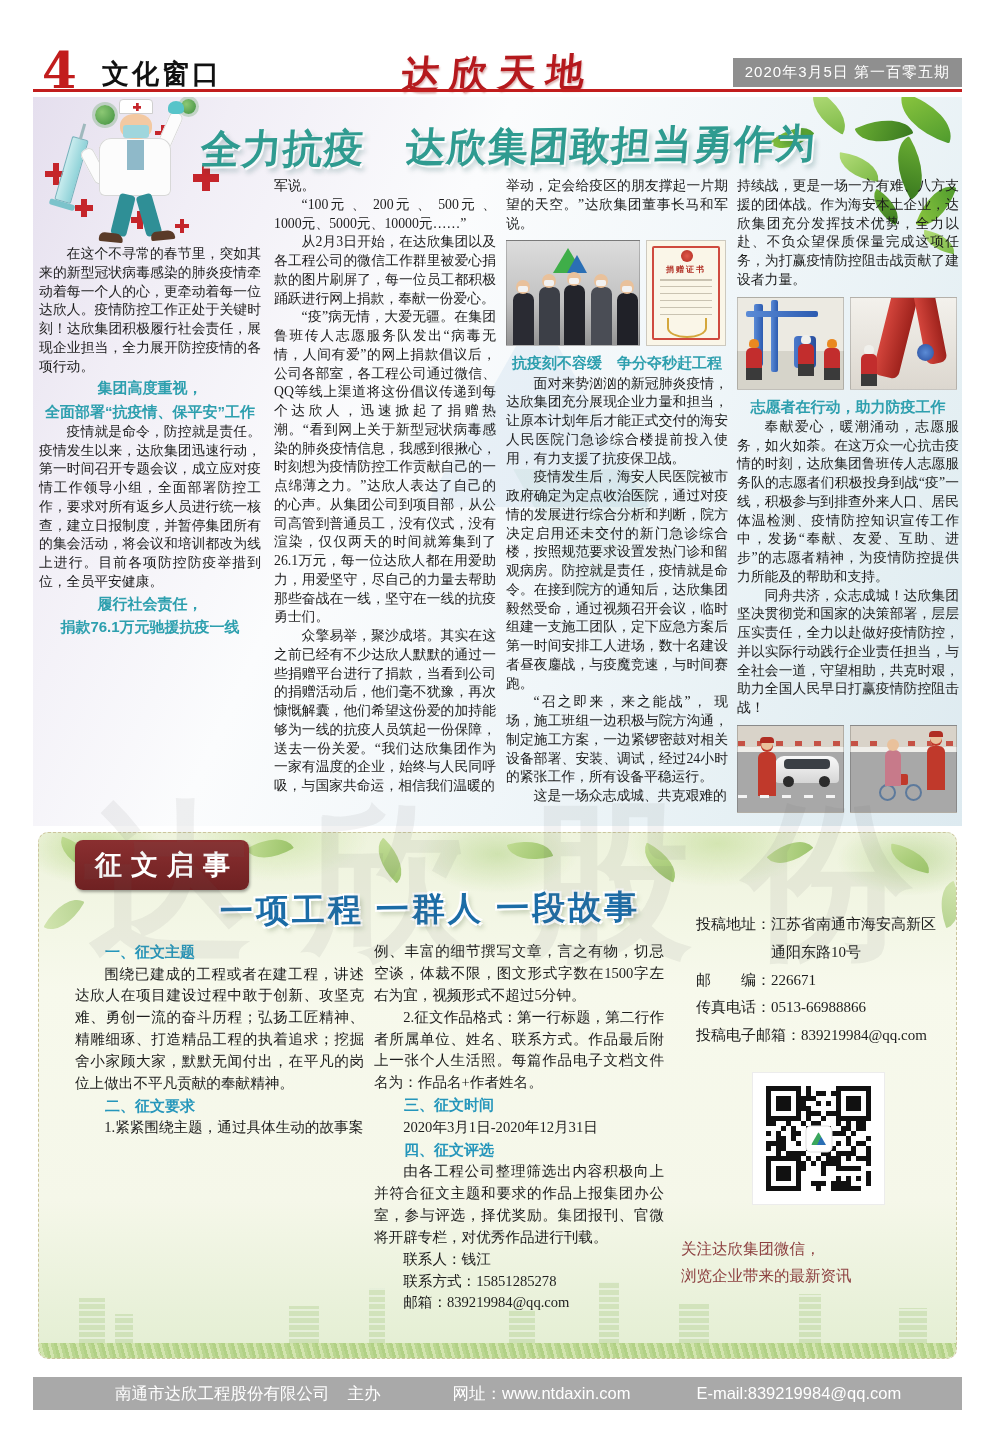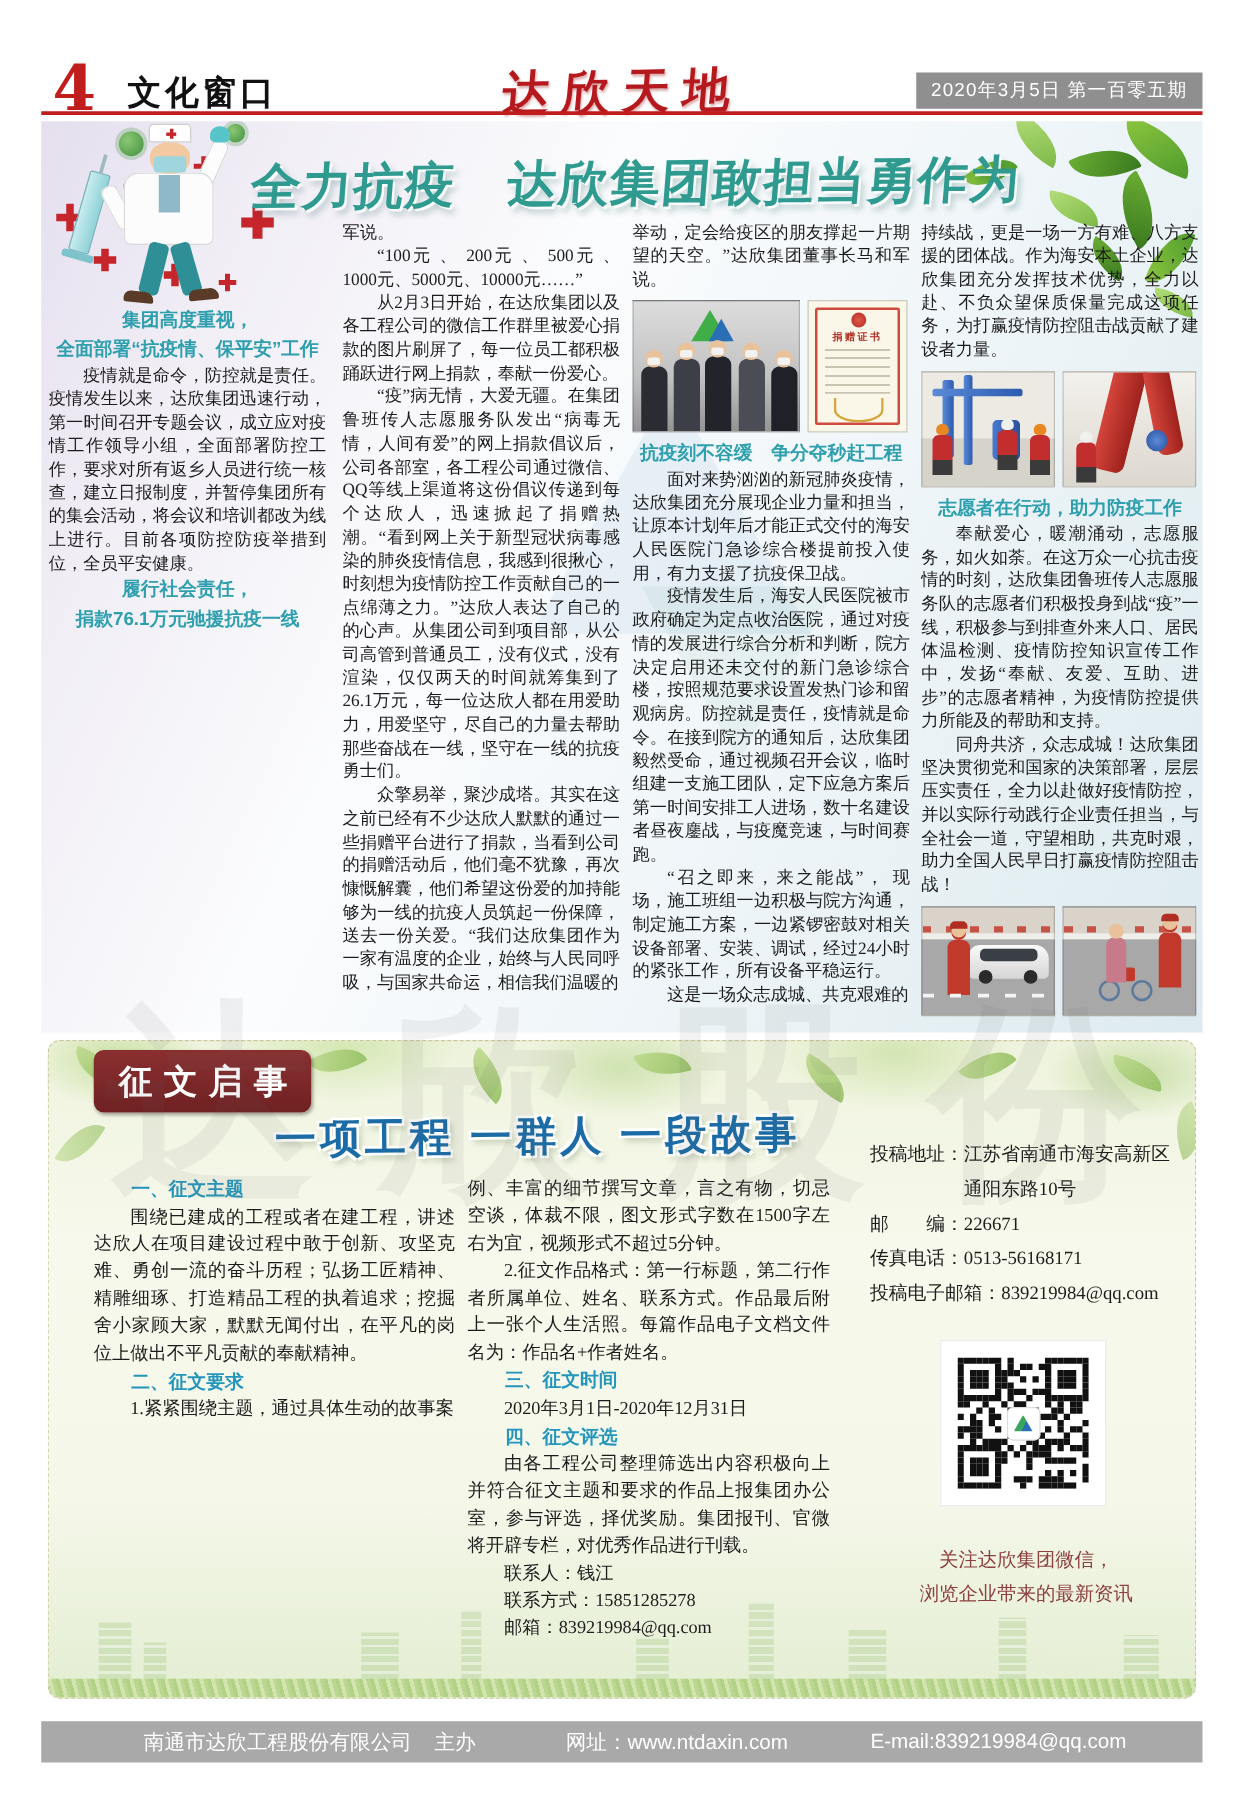--- a/index.html
+++ b/index.html
@@ -151,21 +151,21 @@
   #einfo{position:absolute;left:657px;top:78px;width:252px;font-size:15px;line-height:1.85;z-index:5;}
   #einfo div{white-space:nowrap;}
   .indent5{padding-left:5em;}
   #qr-wrap{position:absolute;left:714px;top:240px;width:131px;height:131px;background:#fff;z-index:5;
            box-shadow:0 0 0 1px #ececec;}
   #qr-svg{position:absolute;left:13px;top:13px;fill:#111;}
   #qr-logo{position:absolute;left:50%;top:50%;transform:translate(-50%,-50%);width:27px;height:27px;
     background:#fff;border:1px solid #ddd;border-radius:5px;display:flex;align-items:center;justify-content:center;z-index:2;}
   .qr-tri{width:15px;height:13px;background:linear-gradient(115deg,#3aa65c 55%,#2a6fb5 55%);
           clip-path:polygon(50% 0,0 100%,100% 100%);}
-  #qr-caption{position:absolute;left:642px;top:402px;width:280px;text-align:center;z-index:5;
+  #qr-caption{position:absolute;left:642px;top:402px;width:280px;z-index:5;
     color:#8d4040;font-size:15.5px;line-height:1.75;}
 
   
   #footer{position:absolute;left:33px;top:1377px;width:929px;height:33px;background:#a9a9a9;color:#fff;
     display:flex;align-items:center;font-family:"Liberation Sans",sans-serif;font-size:16.5px;z-index:6;}
   #footer span{white-space:nowrap;}
   #f-company{margin-left:82px;}
   #f-host{margin-left:18px;}
   #f-web{margin-left:72px;}
   #f-email{margin-left:66px;}
@@ -217,20 +217,21 @@
     <div class="leaf dk" style="right:58px;top:100px;width:36px;height:20px;transform:rotate(34deg);"></div>
     <div class="leaf lt" style="right:6px;top:136px;width:34px;height:18px;transform:rotate(12deg);"></div>
   </div>
 
   <div id="logo-wm1" class="logo-wm" data-interactable="false"></div>
   <div id="logo-wm2" class="logo-wm" data-interactable="false"></div>
 
   <div id="article-title" data-interactable="false">全力抗疫　达欣集团敢担当勇作为</div>
 
   <div class="acol" id="acol1" data-interactable="false">
+    <p class="ind" data-interactable="false">在这个不寻常的春节里，突如其来的新型冠状病毒感染的肺炎疫情牵动着每一个人的心，更牵动着每一位达欣人。疫情防控工作正处于关键时刻！达欣集团积极履行社会责任，展现企业担当，全力展开防控疫情的各项行动。</p>
     <p class="subhead" data-interactable="false">集团高度重视，</p>
     <p class="subhead" data-interactable="false">全面部署“抗疫情、保平安”工作</p>
     <p class="ind" data-interactable="false">疫情就是命令，防控就是责任。疫情发生以来，达欣集团迅速行动，第一时间召开专题会议，成立应对疫情工作领导小组，全面部署防控工作，要求对所有返乡人员进行统一核查，建立日报制度，并暂停集团所有的集会活动，将会议和培训都改为线上进行。目前各项防控防疫举措到位，全员平安健康。</p>
     <p class="subhead" data-interactable="false">履行社会责任，</p>
     <p class="subhead" data-interactable="false">捐款76.1万元驰援抗疫一线</p>
   </div>
 
   <div class="acol" id="acol2" data-interactable="false">
     <p data-interactable="false">军说。</p>
     <p class="ind" data-interactable="false">“100元 、 200元 、 500元 、1000元、5000元、10000元……”</p>
@@ -352,21 +353,21 @@
     <p class="ind" data-interactable="false">由各工程公司整理筛选出内容积极向上并符合征文主题和要求的作品上报集团办公室，参与评选，择优奖励。集团报刊、官微将开辟专栏，对优秀作品进行刊载。</p>
     <p class="ind" data-interactable="false">联系人：钱江</p>
     <p class="ind" data-interactable="false">联系方式：15851285278</p>
     <p class="ind" data-interactable="false">邮箱：839219984@qq.com</p>
   </div>
 
   <div id="einfo" data-interactable="false">
     <div data-interactable="false">投稿地址：江苏省南通市海安高新区</div>
     <div class="indent5" data-interactable="false">通阳东路10号</div>
     <div data-interactable="false">邮　　编：226671</div>
-    <div data-interactable="false">传真电话：0513-56168171</div>
+    <div data-interactable="false">传真电话：0513-66988866</div>
     <div data-interactable="false">投稿电子邮箱：839219984@qq.com</div>
   </div>
 
   <div id="qr-wrap" data-interactable="false">
     <svg id="qr-svg" width="105" height="105" data-interactable="false">
         <rect x="0" y="0" width="5" height="5"></rect>
         <rect x="5" y="0" width="5" height="5"></rect>
         <rect x="10" y="0" width="5" height="5"></rect>
         <rect x="15" y="0" width="5" height="5"></rect>
         <rect x="20" y="0" width="5" height="5"></rect>

